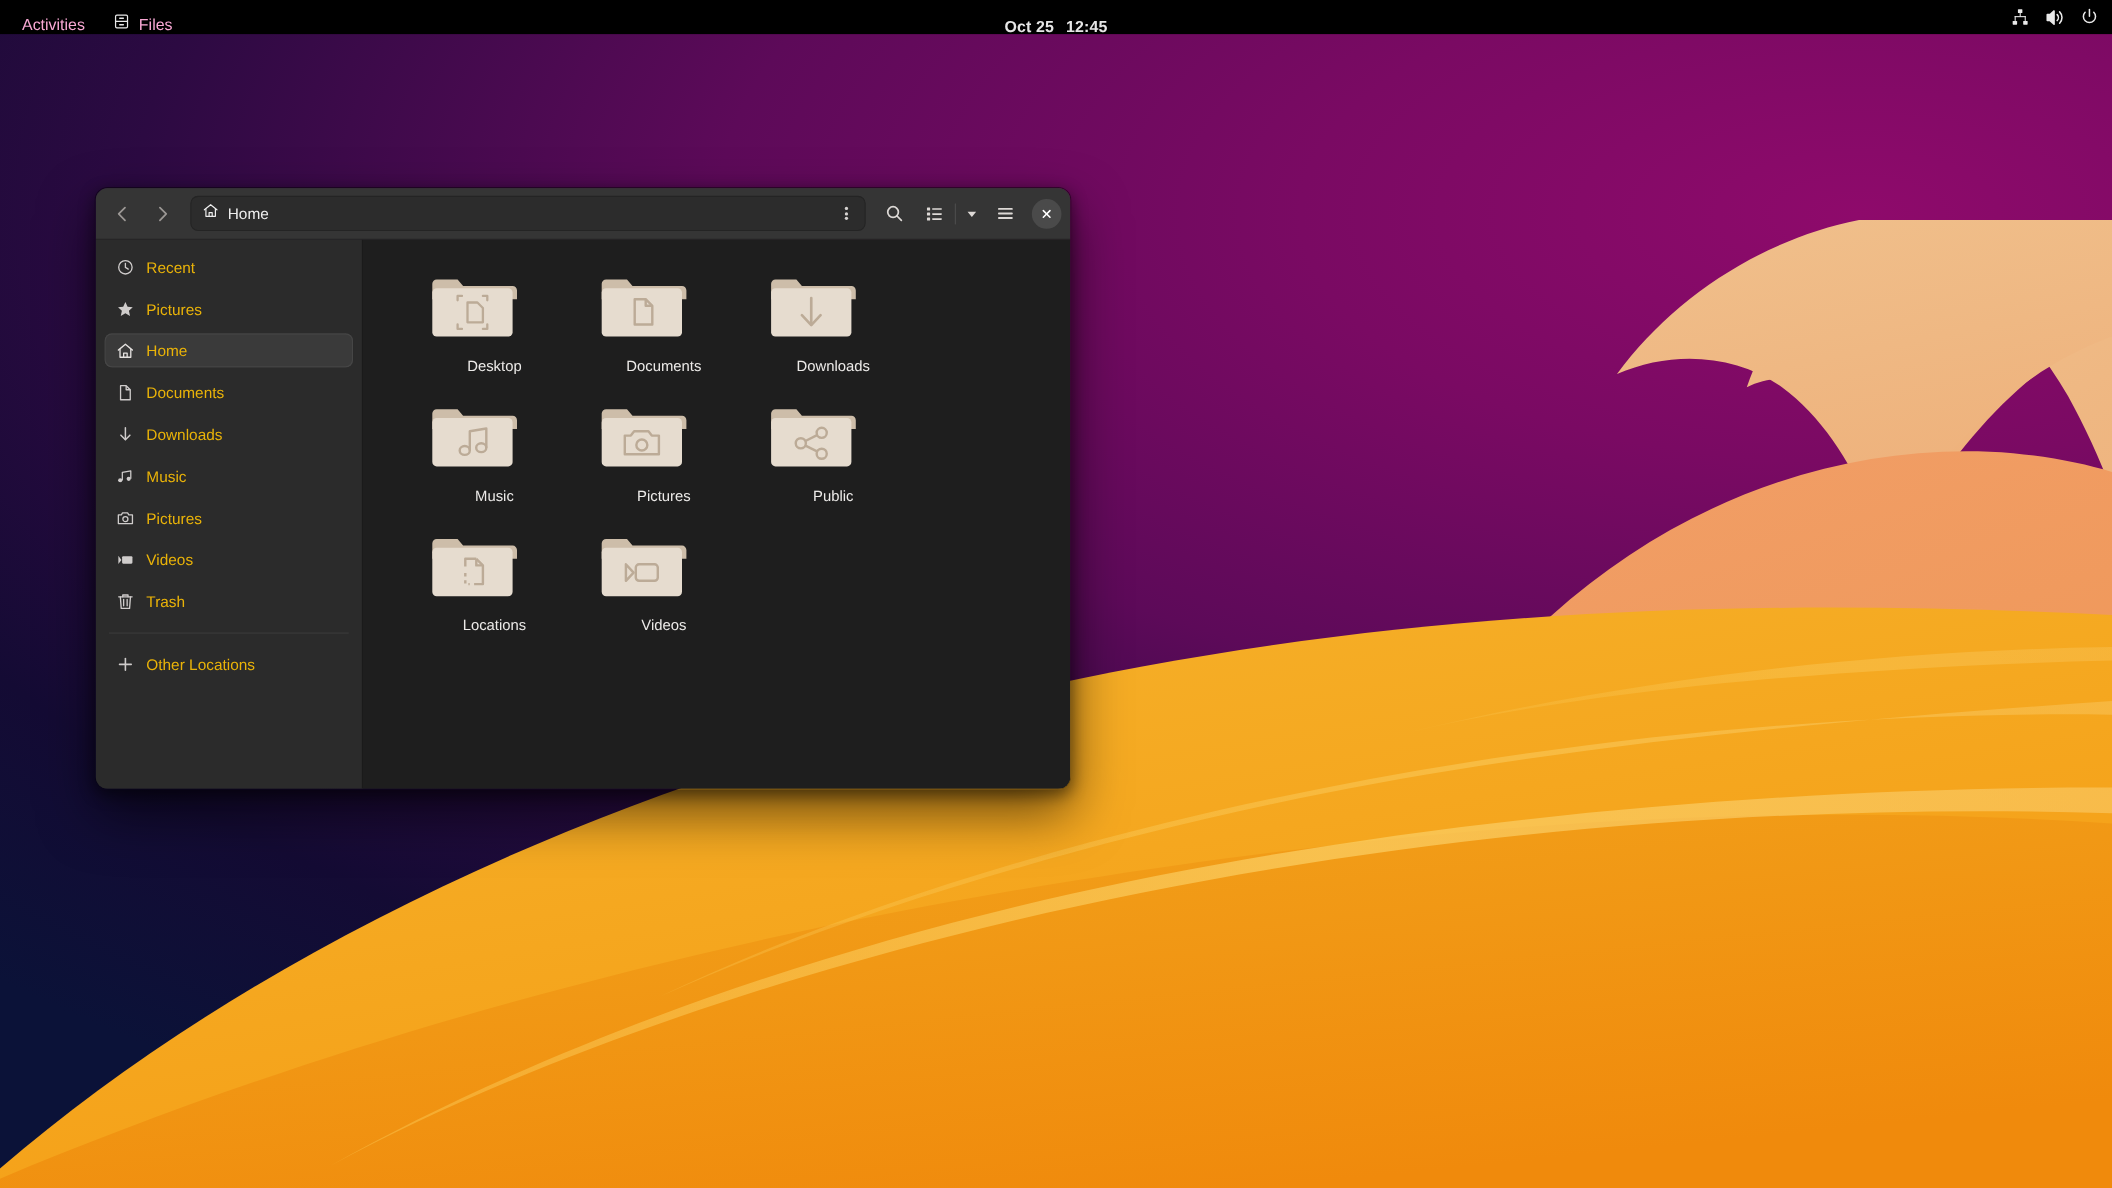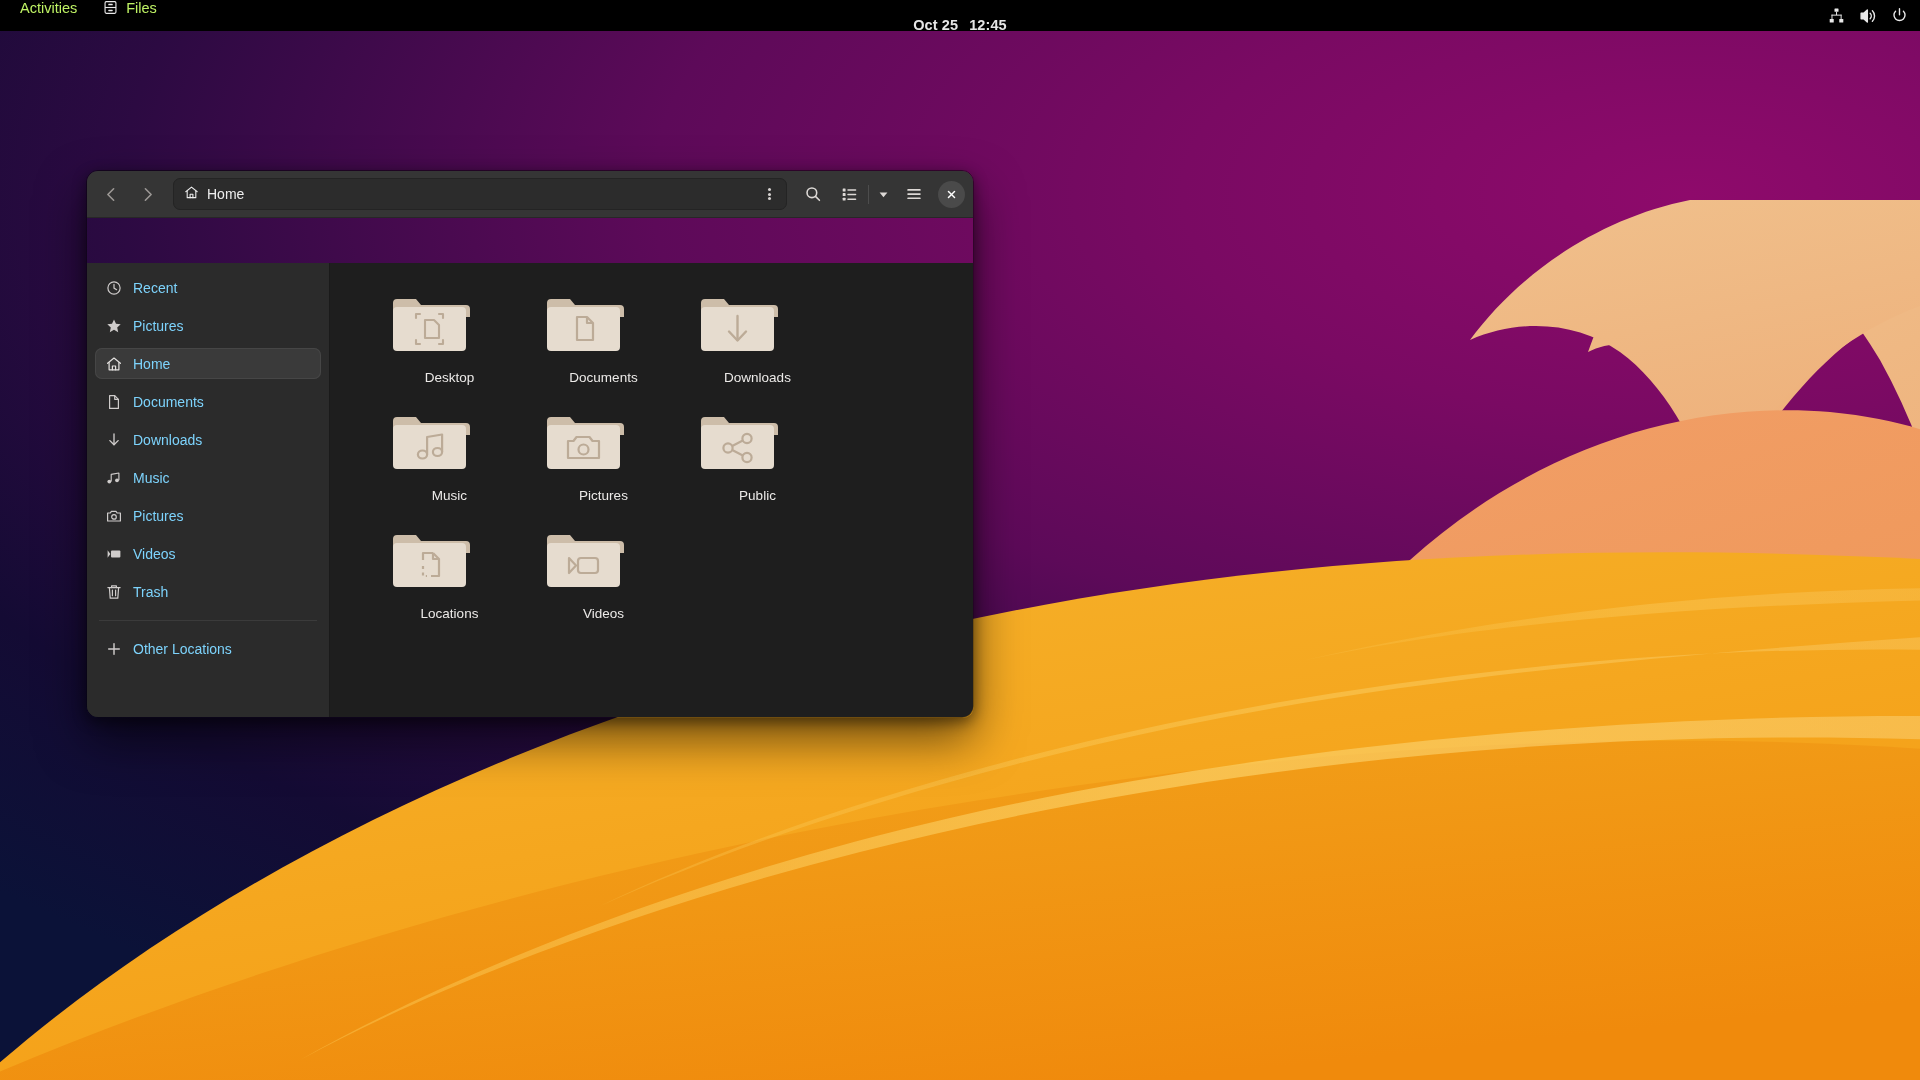--- a/index.html
+++ b/index.html
@@ -19,23 +19,23 @@
   }
   #wall-svg { position:absolute; inset:0; width:1920px; height:1080px; }
 
   
   #topbar {
     position:absolute; top:0; left:0; width:1920px; height:31px;
     background:#000; color:#e6e6e6; z-index:50;
     display:flex; align-items:center; font-size:14.5px;
   }
   .tb-item {
-    display:flex; align-items:flex-start; gap:8px;
+    display:flex; align-items:flex-end; gap:8px;
     padding:0 10px; height:31px; border-radius:5px;
-    color:#bef264; cursor:default;
+    color:#f9a8d4; cursor:default;
   }
   #tb-left { display:flex; align-items:center; gap:6px; padding-left:10px; }
   #tb-center {
     position:absolute; left:50%; top:0; transform:translateX(-50%);
     height:49px; display:flex; align-items:center; gap:11px;
     font-weight:bold; font-size:14.5px; letter-spacing:.1px;
   }
   #tb-right {
     position:absolute; right:12px; top:0; height:31px;
     display:flex; align-items:center; gap:14px;
@@ -43,21 +43,20 @@
   #tb-right svg { display:block; }
 
   
   #win {
     position:absolute; left:86px; top:170px; width:888px; height:548px;
     border-radius:12px; overflow:hidden;
     box-shadow:0 22px 48px rgba(0,0,0,.55), 0 4px 14px rgba(0,0,0,.45);
     z-index:20;
     display:flex; flex-direction:column;
     border:1px solid rgba(0,0,0,.55);
-    gap:45px;
   }
   #headerbar {
     height:47px; flex:0 0 47px; background:#353535;
     display:flex; align-items:center; gap:0;
     padding:0 8px 0 6px; border-bottom:1px solid #272727;
   }
   .hb-btn {
     width:36px; height:32px; display:flex; align-items:center; justify-content:center;
     border-radius:6px; color:#c9c6c4; cursor:default; flex:0 0 auto;
   }
@@ -90,21 +89,21 @@
   #body-row { flex:1 1 auto; display:flex; min-height:0; background:#1e1e1e; }
 
   
   #sidebar {
     width:243px; flex:0 0 243px; background:#2b2b2b;
     border-right:1px solid #1a1a1a;
     padding:9px 8px 0 8px; display:flex; flex-direction:column;
   }
   .side-item {
     height:31px; display:flex; align-items:center; gap:11px;
-    padding:0 10px; border-radius:7px; color:#7dd3fc;
+    padding:0 10px; border-radius:7px; color:#eab308;
     font-size:14px; cursor:default; margin-bottom:7px;
     white-space:nowrap;
   }
   .side-item.selected { background:#3a3a3a; box-shadow:inset 0 0 0 1px #464646; }
   .side-ico { width:17px; height:17px; flex:0 0 17px; display:flex; align-items:center; justify-content:center; color:#cfcccb; }
   .side-ico svg { display:block; }
   #side-sep { height:1px; background:#3b3b3b; margin:6px 4px 12px 4px; }
 
   
   #content { flex:1 1 auto; background:#1e1e1e; padding:18px 16px 0 22px; overflow:hidden; }

